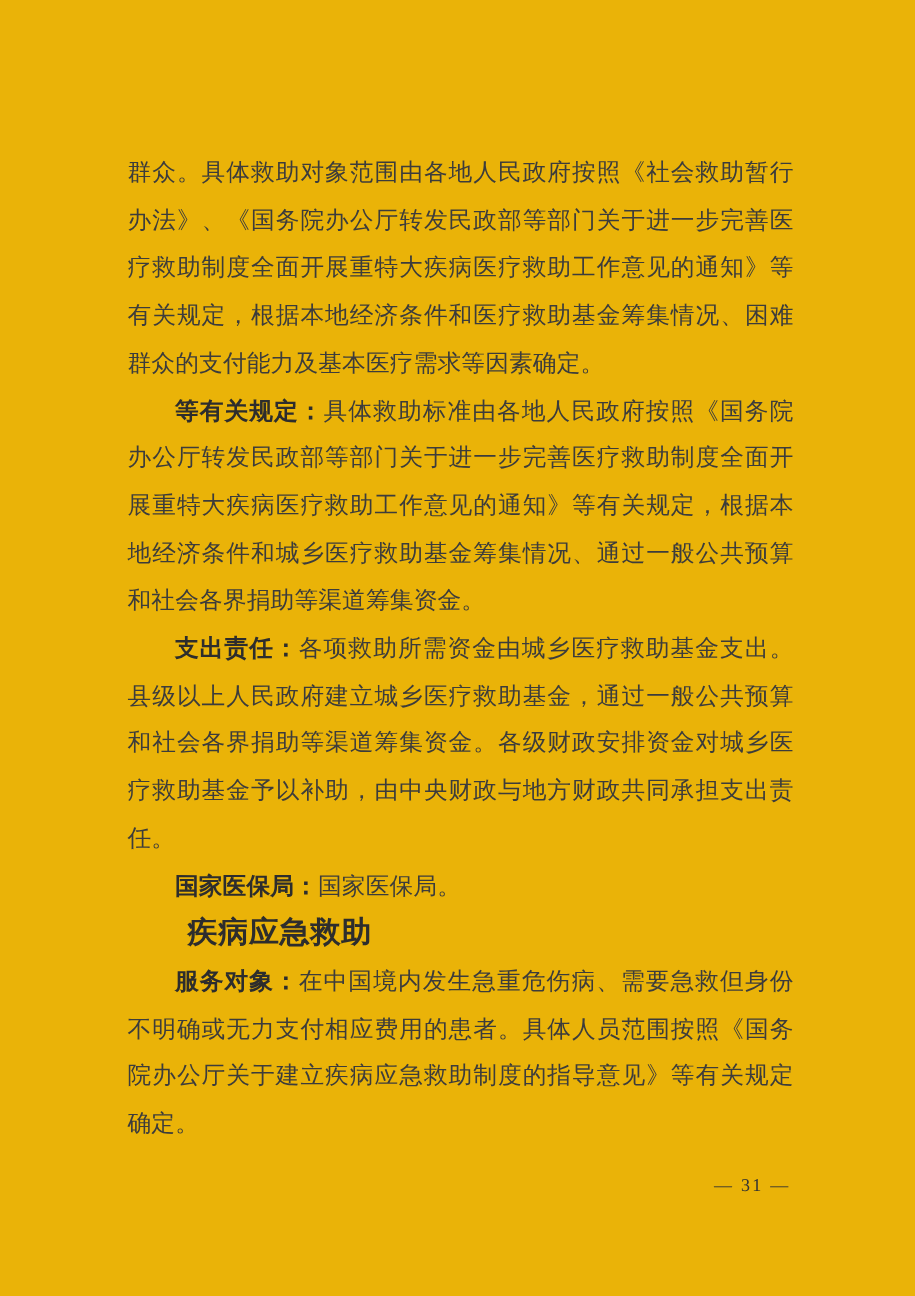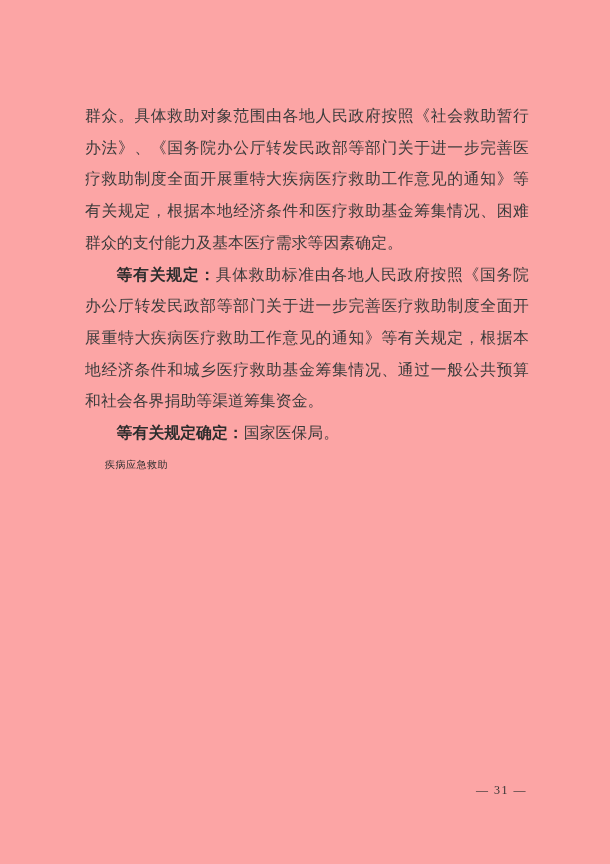--- a/index.html
+++ b/index.html
@@ -9,21 +9,21 @@
   body {
     width: 610px;
     height: 864px;
     background: #f4f4f4;
     font-family: "Liberation Serif", "DejaVu Serif", serif;
   }
   .page {
     position: relative;
     width: 610px;
     height: 864px;
-    background: #fca5a5;
+    background: #eab308;
     overflow: hidden;
     color: #3c3c3c;
   }
   .text-block {
     position: absolute;
     left: 85px;
     top: 100px;
     width: 444px;
   }
   .para {
@@ -39,25 +39,25 @@
   }
   .para.no-indent {
     text-indent: 0;
   }
   .para .label {
     font-weight: 700;
     color: #2d2d2d;
   }
   .heading {
     margin: 0;
-    font-size: 10px;
+    font-size: 20px;
     line-height: 31.7px;
     letter-spacing: 0.5px;
     text-indent: 2em;
-    font-weight: 400;
+    font-weight: 700;
     color: #2d2d2d;
   }
   .page-footer {
     position: absolute;
     top: 780px;
     right: 83px;
     font-size: 12px;
     line-height: 20px;
     letter-spacing: 1.5px;
     color: #333333;
@@ -69,25 +69,27 @@
 
 <div class="page">
 
   <main class="text-block">
 
     <p class="para no-indent">群众。具体救助对象范围由各地人民政府按照《社会救助暂行办法》、《国务院办公厅转发民政部等部门关于进一步完善医疗救助制度全面开展重特大疾病医疗救助工作意见的通知》等有关规定，根据本地经济条件和医疗救助基金筹集情况、困难群众的支付能力及基本医疗需求等因素确定。</p>
 
 
     <p class="para"><span class="label">等有关规定：</span><span>具体救助标准由各地人民政府按照《国务院办公厅转发民政部等部门关于进一步完善医疗救助制度全面开展重特大疾病医疗救助工作意见的通知》等有关规定，根据本地经济条件和城乡医疗救助基金筹集情况、通过一般公共预算和社会各界捐助等渠道筹集资金。</span></p>
 
+    <p class="para"><span class="label">支出责任：</span><span>各项救助所需资金由城乡医疗救助基金支出。县级以上人民政府建立城乡医疗救助基金，通过一般公共预算和社会各界捐助等渠道筹集资金。各级财政安排资金对城乡医疗救助基金予以补助，由中央财政与地方财政共同承担支出责任。</span></p>
 
-    <p class="para"><span class="label">等有关规定确定：</span><span>国家医保局。</span></p>
+    <p class="para"><span class="label">国家医保局：</span><span>国家医保局。</span></p>
 
     <h2 class="heading">疾病应急救助</h2>
 
+    <p class="para"><span class="label">服务对象：</span><span>在中国境内发生急重危伤病、需要急救但身份不明确或无力支付相应费用的患者。具体人员范围按照《国务院办公厅关于建立疾病应急救助制度的指导意见》等有关规定确定。</span></p>
 
 
   </main>
 
   <footer class="page-footer">
     <span>— 31 —</span>
   </footer>
 
 </div>
 

